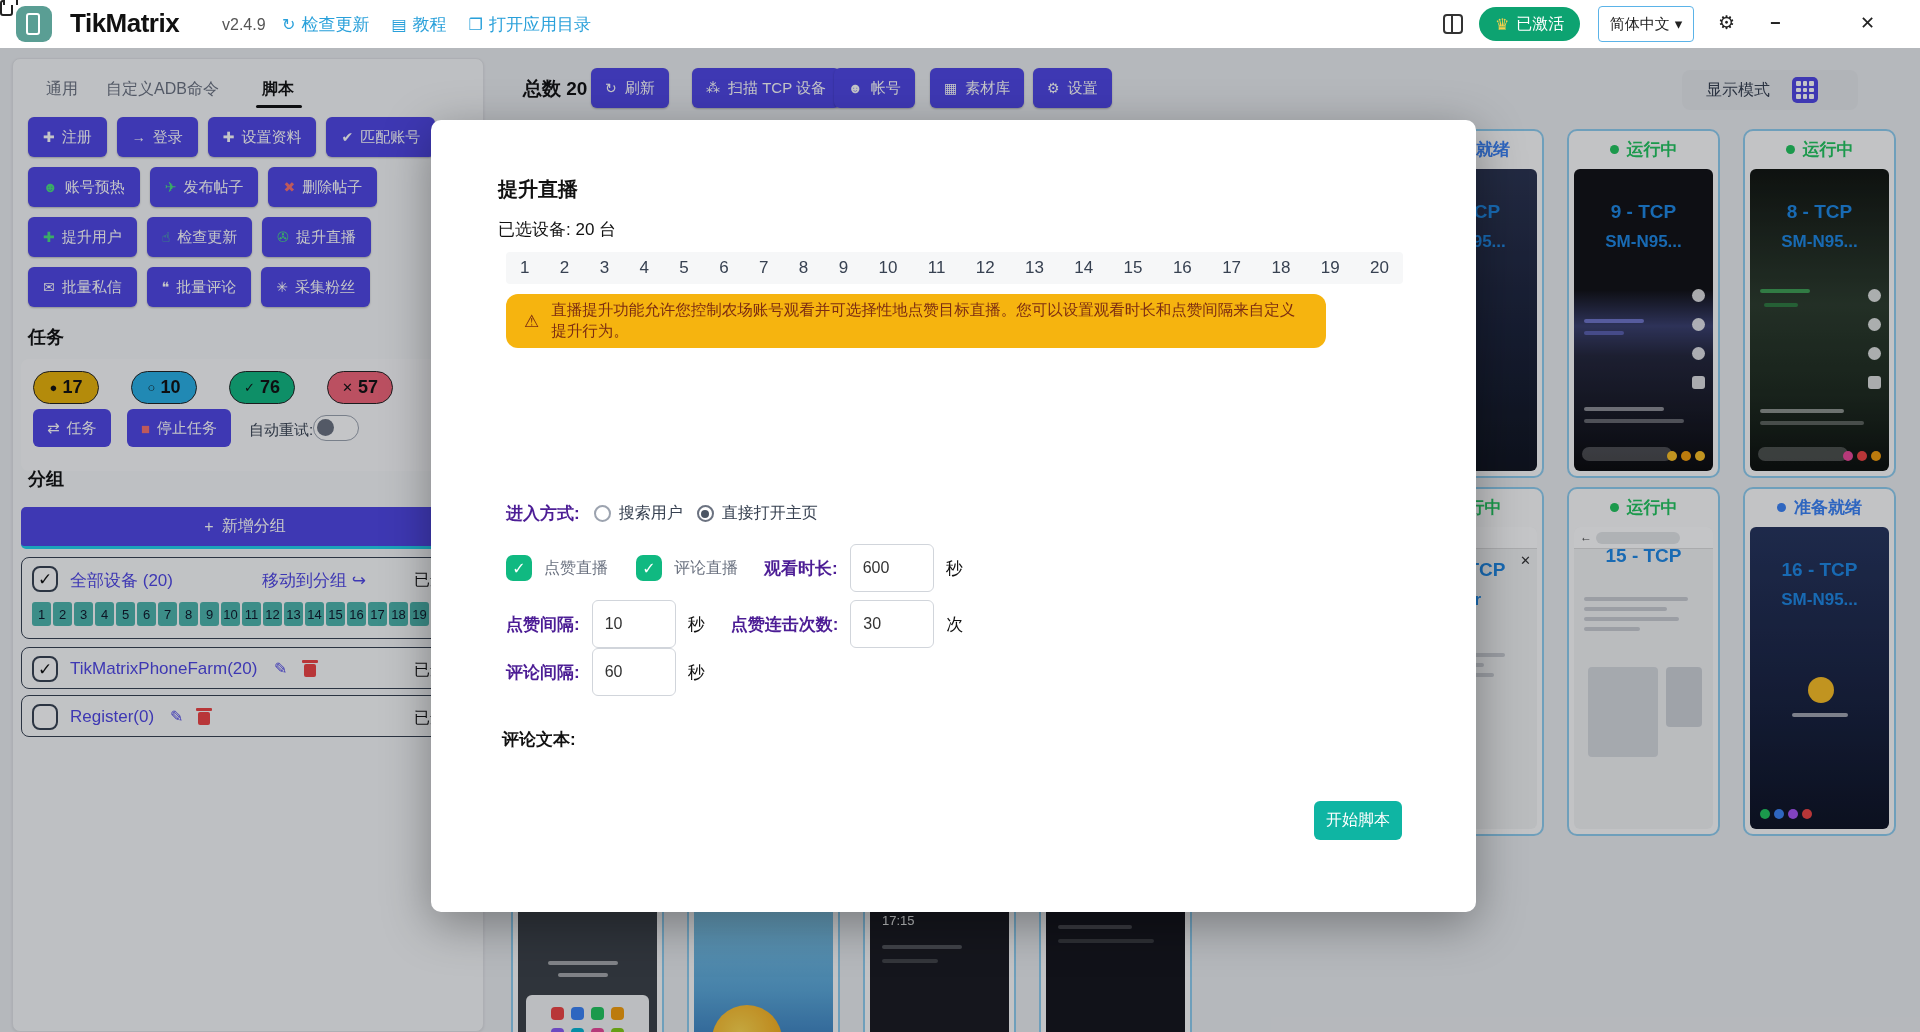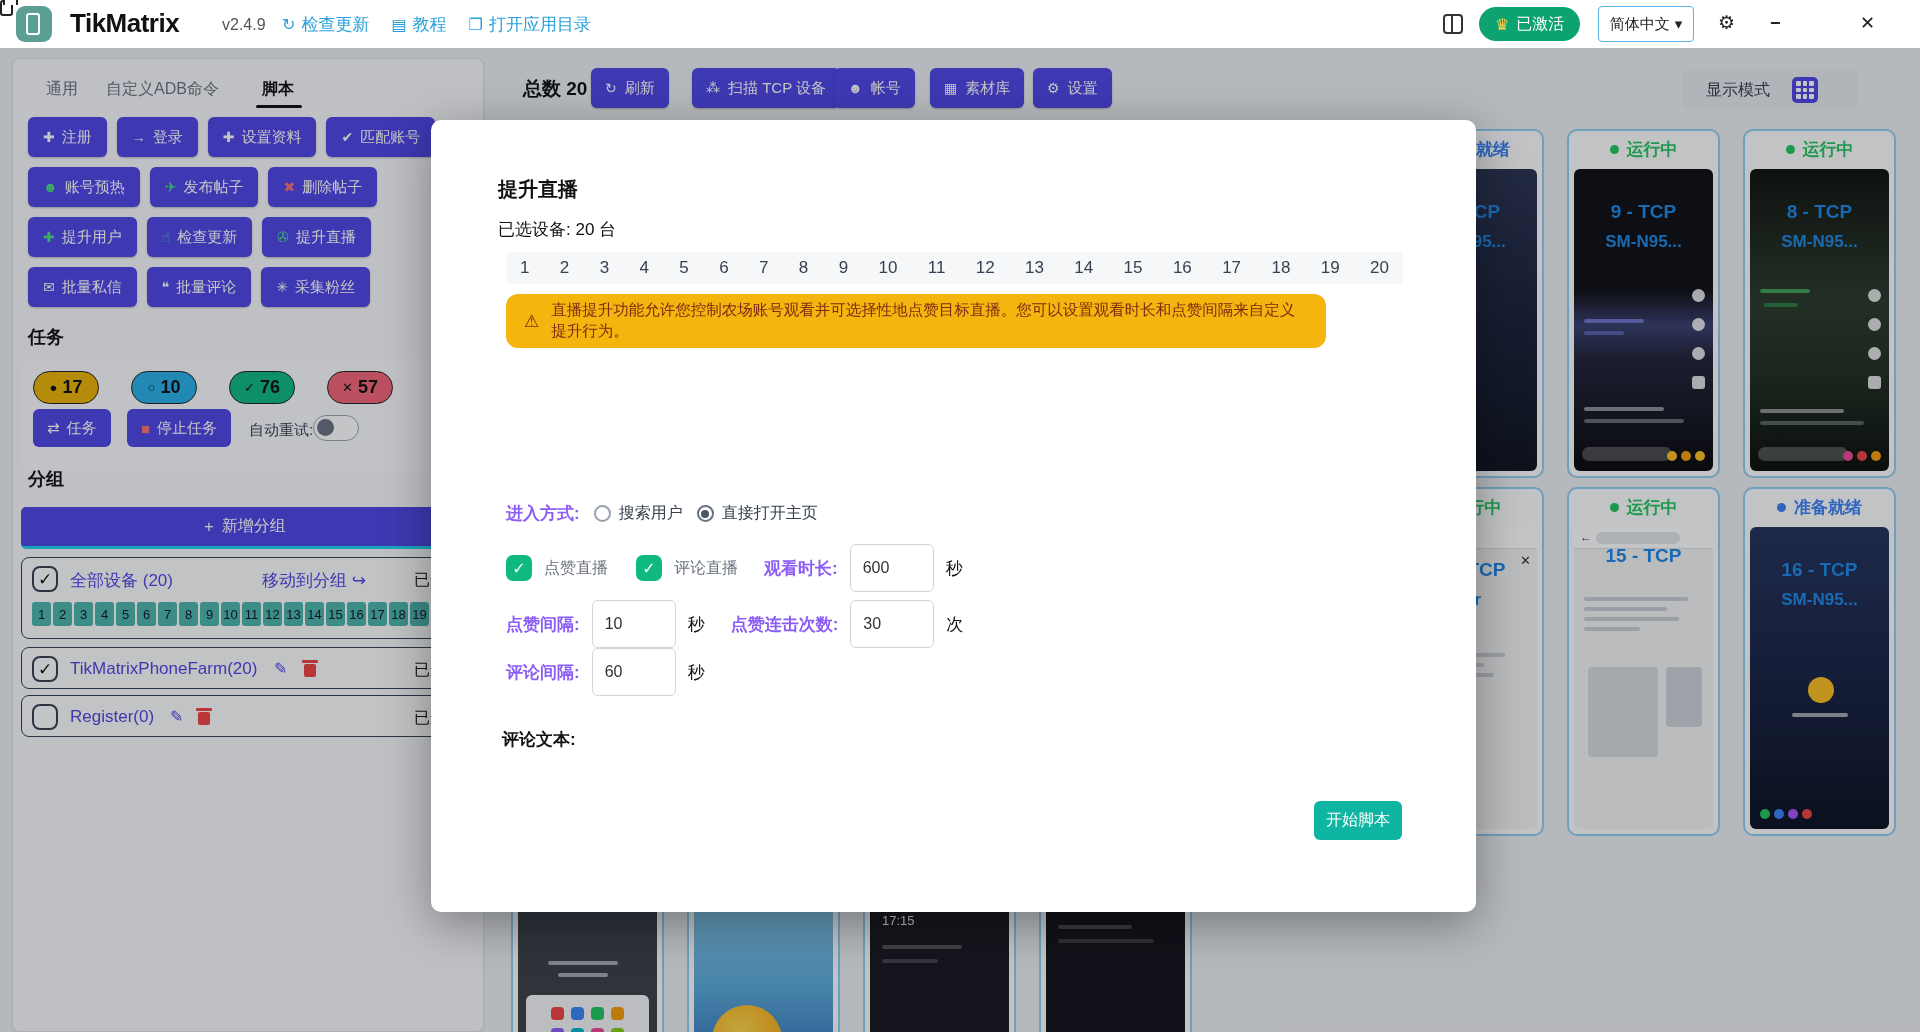--- a/index.html
+++ b/index.html
@@ -107,21 +107,21 @@
   .mtitle{position:absolute;left:67px;top:56px;font-size:20px;font-weight:bold;color:#111;}
   .msel{position:absolute;left:67px;top:98px;font-size:17px;color:#111;}
   .mstrip{position:absolute;left:75px;top:132px;width:897px;height:32px;background:#f6f7f8;border-radius:4px;display:flex;align-items:center;justify-content:space-between;padding:0 14px;}
   .mstrip span{font-size:17px;color:#374151;cursor:pointer;}
   .mwarn{position:absolute;left:75px;top:174px;width:820px;min-height:42px;background:#f6b40f;border-radius:12px;display:flex;align-items:center;gap:12px;padding:6px 18px;color:#7c2d12;font-size:15.5px;}
   .mwarn .ic{font-size:17px;}
   .mta{position:absolute;border:1px solid #2dd4bf;border-radius:6px;padding:10px 13px;font-size:16px;color:#333;resize:none;outline:none;background:#fff;}
   .ta1{left:77px;top:238px;width:577px;height:127px;}
   .ta2{left:144px;top:570px;width:575px;height:97px;}
   .mrow{position:absolute;left:75px;display:flex;align-items:center;}
-  .blabel{font-size:17px;font-weight:bold;color:#8b5cf6;}
+  .blabel{font-size:17px;font-weight:bold;color:#4c1d95;}
   .radio{width:17px;height:17px;border:2px solid #9ca3af;border-radius:50%;background:#fff;display:inline-block;position:relative;cursor:pointer;}
   .radio.checked{border-color:#6b7280;}
   .radio.checked:after{content:"";position:absolute;left:2.5px;top:2.5px;width:8px;height:8px;border-radius:50%;background:#4b5563;}
   .rlabel{font-size:16px;color:#374151;}
   .gcheckbox{width:26px;height:26px;border-radius:7px;background:#10b981;color:#fff;font-size:16px;font-weight:bold;display:flex;align-items:center;justify-content:center;cursor:pointer;}
   .cklabel{font-size:16px;color:#6b7280;}
   .minput{width:84px;height:48px;border:1px solid #d1d5db;border-radius:6px;font-size:16px;color:#333;padding:0 12px;outline:none;}
   .unit{font-size:17px;color:#111;}
   .ctlabel{position:absolute;left:71px;top:608px;font-size:17px;font-weight:bold;color:#111;}
   .startbtn{position:absolute;right:74px;top:681px;width:88px;height:39px;background:#0fb5a3;border:none;border-radius:6px;color:#fff;font-size:16px;cursor:pointer;}

